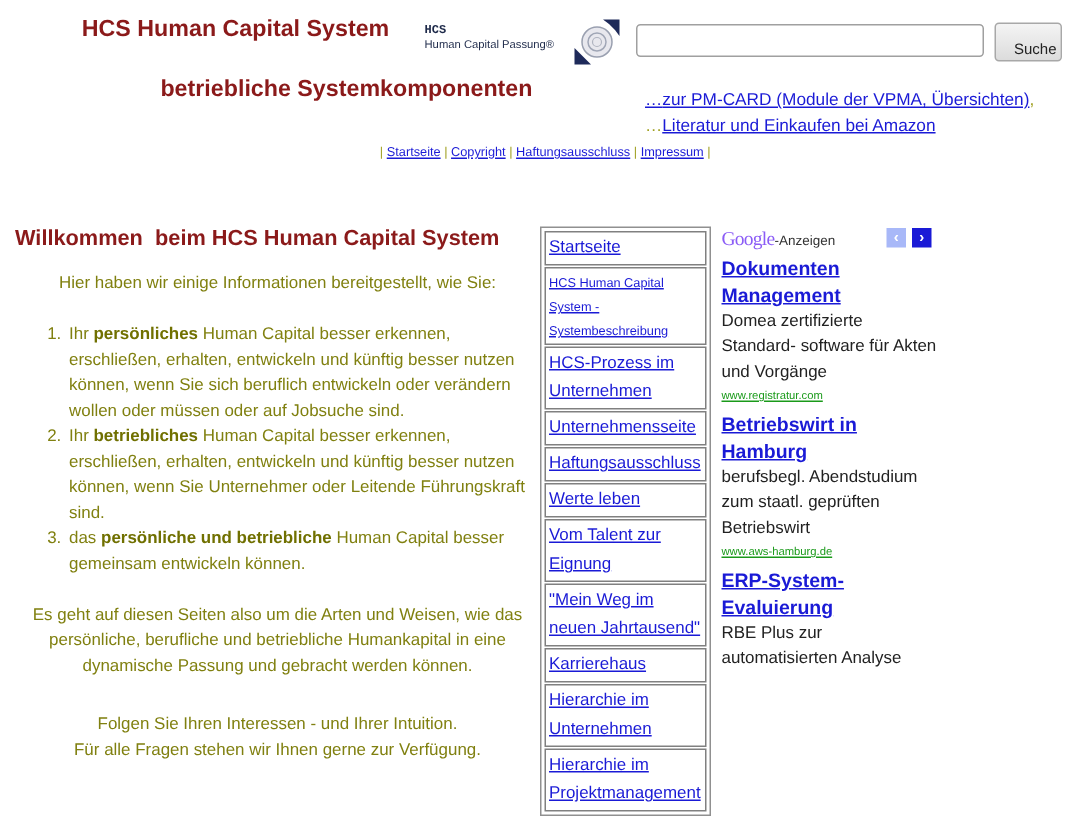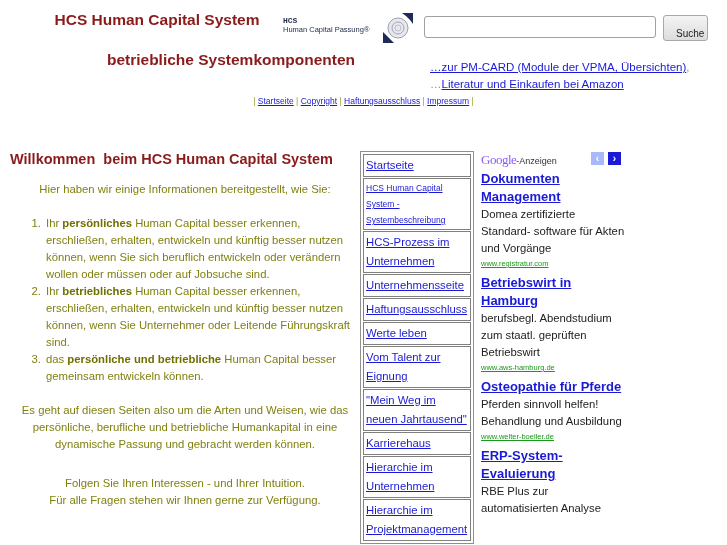--- a/index.html
+++ b/index.html
@@ -131,21 +131,16 @@
     <a href="#" class="ad-title">Dokumenten Management</a>
     <div class="ad-body">Domea zertifizierte Standard- software für Akten und Vorgänge</div>
     <a href="#" class="ad-url">www.registratur.com</a>
   </div>
   <div class="ad">
     <a href="#" class="ad-title">Betriebswirt in Hamburg</a>
     <div class="ad-body">berufsbegl. Abendstudium zum staatl. geprüften Betriebswirt</div>
     <a href="#" class="ad-url">www.aws-hamburg.de</a>
   </div>
   <div class="ad">
-    <a href="#" class="ad-title">Osteopathie für Pferde</a>
-    <div class="ad-body">Pferden sinnvoll helfen! Behandlung und Ausbildung</div>
-    <a href="#" class="ad-url">www.welter-boeller.de</a>
-  </div>
-  <div class="ad">
     <a href="#" class="ad-title">ERP-System-Evaluierung</a>
     <div class="ad-body">RBE Plus zur automatisierten Analyse</div>
   </div>
 </div>
 
 </body></html>

